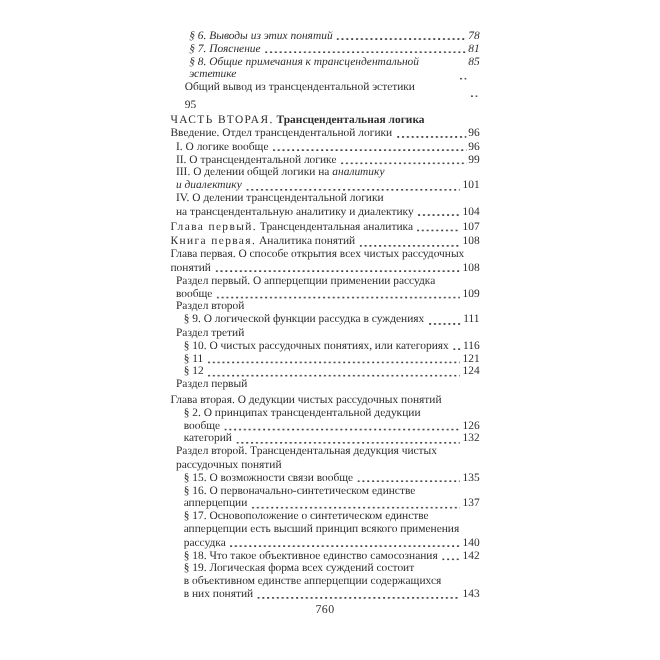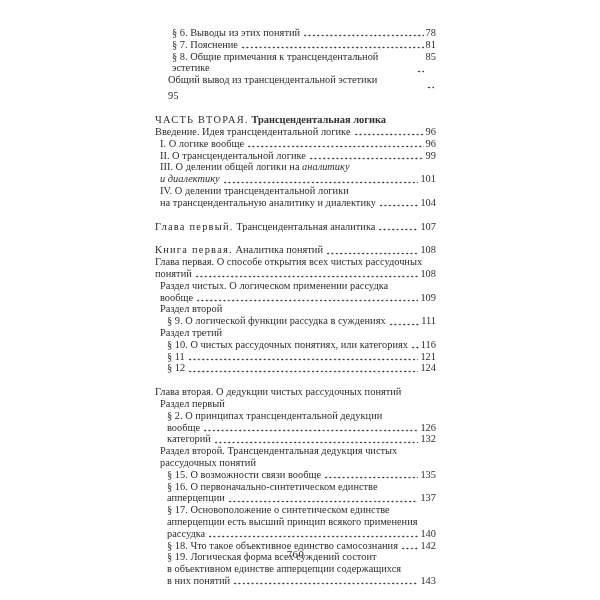--- a/index.html
+++ b/index.html
@@ -15,26 +15,26 @@
   .toc {
     position: absolute;
     left: 155px;
     top: 27px;
     width: 281px;
     font-size: 10.4px;
     line-height: 11.8px;
   }
   .toc-line { display: flex; align-items: baseline; }
   .toc-line .t { white-space: pre-wrap; }
-  .gap { margin-top: 12px; }
+  .gap { margin-top: 2px; }
   .ind0 { padding-left: 0; }
   .ind1 { padding-left: 5px; align-items: center; }
   .ind2 { padding-left: 12px; }
   .ind3 { padding-left: 13px; flex-direction: column; }
-  .ind4 { padding-left: 17px; }
+  .ind4 { padding-left: 17px; font-style: italic; }
   .spaced { letter-spacing: 0.12em; }
   .bold { font-weight: bold; }
   .italic { font-style: italic; }
   .leader {
     flex: 1 1 auto;
     min-width: 6px;
     height: 3px;
     align-self: flex-end;
     margin: 0 2px 1.5px 4px;
     background-image: radial-gradient(circle at 1.2px 1.5px, #3c3c3c 0.8px, rgba(0,0,0,0) 1.1px);
@@ -75,21 +75,21 @@
       </div>
       <div class="toc-line ind3">
         <span class="t"><span>Общий вывод из трансцендентальной эстетики</span></span>
         <span class="leader"></span>
         <span class="pg">95</span>
       </div>
       <div class="toc-line ind0 gap">
         <span class="t"><span class="spaced">ЧАСТЬ ВТОРАЯ.</span><span class="bold"> Трансцендентальная логика</span></span>
       </div>
       <div class="toc-line ind0">
-        <span class="t"><span>Введение. Идея трансцендентальной логике</span></span>
+        <span class="t"><span>Введение. Отдел трансцендентальной логики</span></span>
         <span class="leader"></span>
         <span class="pg">96</span>
       </div>
       <div class="toc-line ind1">
         <span class="t"><span>I. О логике вообще</span></span>
         <span class="leader"></span>
         <span class="pg">96</span>
       </div>
       <div class="toc-line ind1">
         <span class="t"><span>II. О трансцендентальной логике</span></span>
@@ -124,21 +124,21 @@
       </div>
       <div class="toc-line ind0">
         <span class="t"><span>Глава первая. О способе открытия всех чистых рассудочных</span></span>
       </div>
       <div class="toc-line ind0">
         <span class="t"><span>понятий</span></span>
         <span class="leader"></span>
         <span class="pg">108</span>
       </div>
       <div class="toc-line ind1">
-        <span class="t"><span>Раздел чистых. О логическом применении рассудка</span></span>
+        <span class="t"><span>Раздел первый. О апперцепции применении рассудка</span></span>
       </div>
       <div class="toc-line ind1">
         <span class="t"><span>вообще</span></span>
         <span class="leader"></span>
         <span class="pg">109</span>
       </div>
       <div class="toc-line ind1">
         <span class="t"><span>Раздел второй</span></span>
       </div>
       <div class="toc-line ind2">
@@ -157,25 +157,25 @@
       <div class="toc-line ind2">
         <span class="t"><span>§ 11</span></span>
         <span class="leader"></span>
         <span class="pg">121</span>
       </div>
       <div class="toc-line ind2">
         <span class="t"><span>§ 12</span></span>
         <span class="leader"></span>
         <span class="pg">124</span>
       </div>
+      <div class="toc-line ind1">
+        <span class="t"><span>Раздел первый</span></span>
+      </div>
       <div class="toc-line ind0 gap">
         <span class="t"><span>Глава вторая. О дедукции чистых рассудочных понятий</span></span>
-      </div>
-      <div class="toc-line ind1">
-        <span class="t"><span>Раздел первый</span></span>
       </div>
       <div class="toc-line ind2">
         <span class="t"><span>§ 2. О принципах трансцендентальной дедукции</span></span>
       </div>
       <div class="toc-line ind2">
         <span class="t"><span>вообще</span></span>
         <span class="leader"></span>
         <span class="pg">126</span>
       </div>
       <div class="toc-line ind2">

